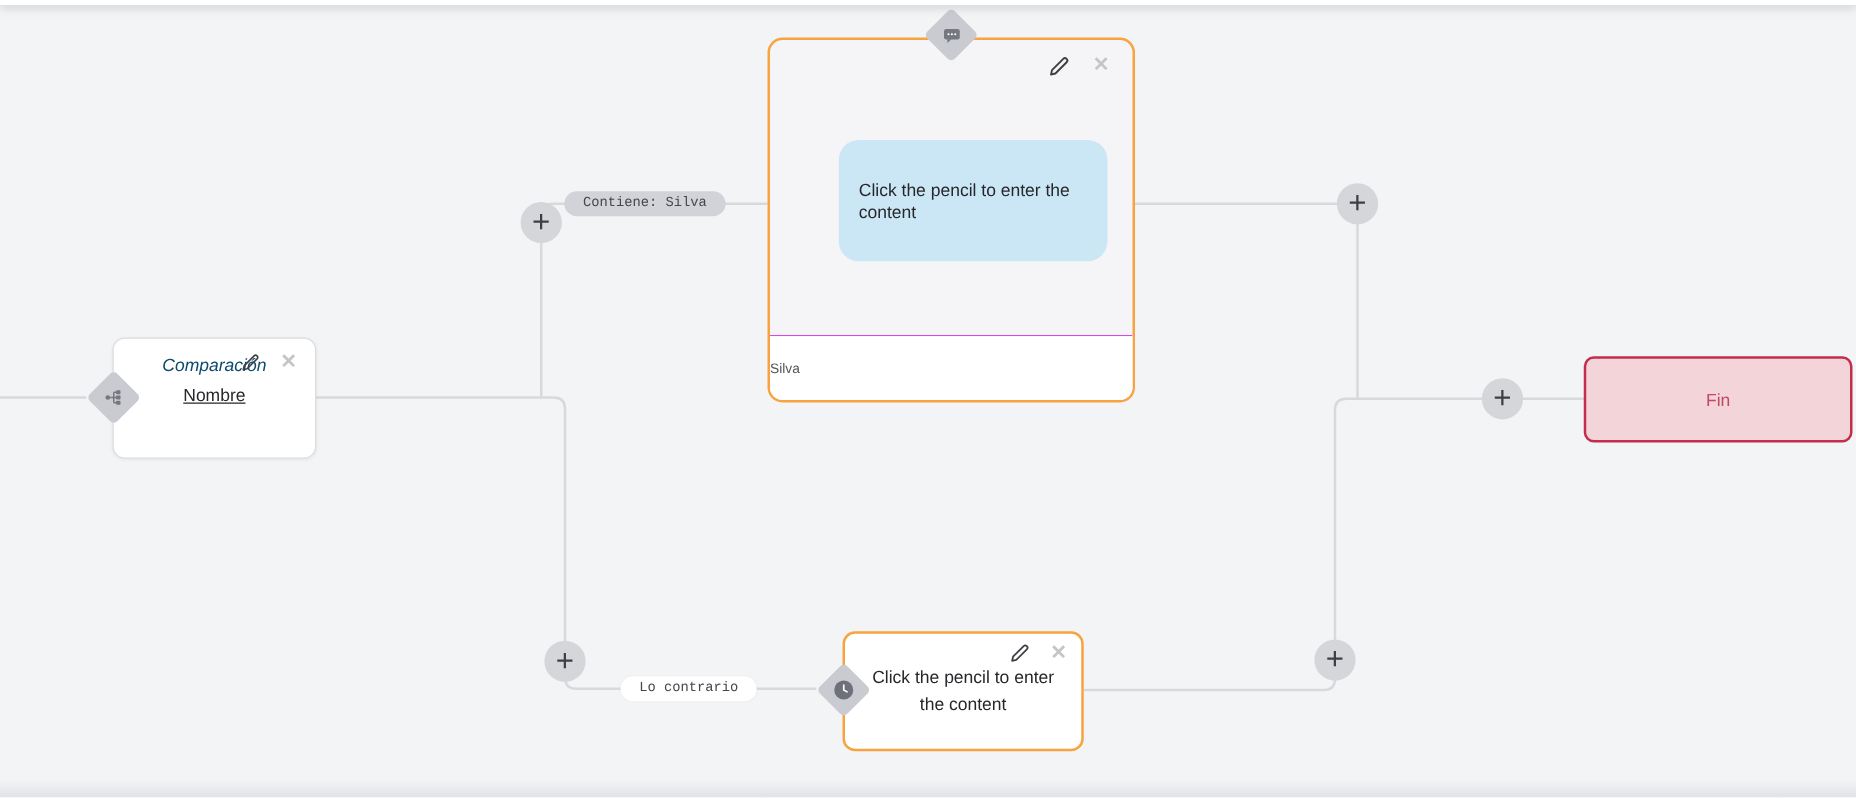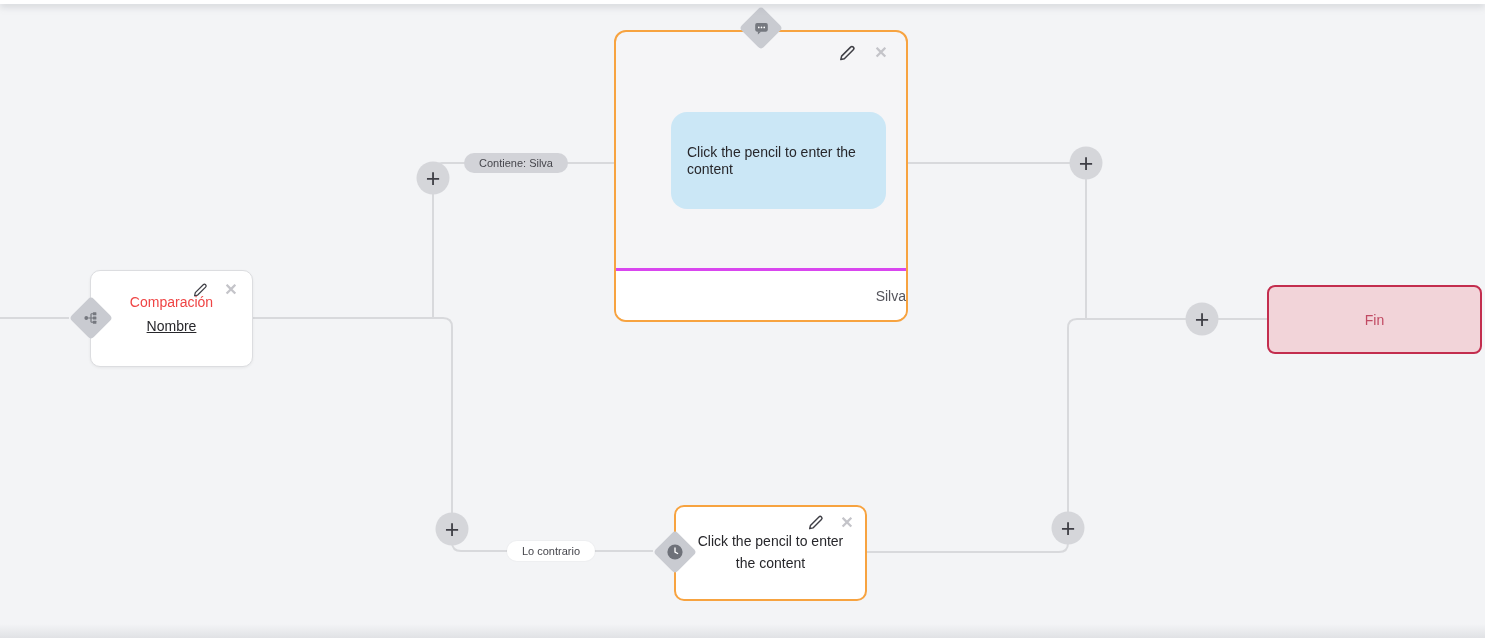--- a/index.html
+++ b/index.html
@@ -17,43 +17,43 @@
   .bottom-fade{position:absolute;left:0;bottom:0;right:0;height:14px;
     background:linear-gradient(to bottom,rgba(110,115,125,0),rgba(110,115,125,.14));z-index:6;}
   svg.wires{position:absolute;left:0;top:0;z-index:1;}
   svg.wires path{stroke:var(--line-color);stroke-width:2;fill:none;}
 
   .plus{position:absolute;width:33px;height:33px;border-radius:50%;background:var(--plus-bg);
     border:none;color:var(--icon-dark);font-size:25px;font-weight:400;line-height:31px;text-align:center;
     transform:translate(-50%,-50%);z-index:3;cursor:pointer;font-family:"Liberation Sans",sans-serif;padding:0;}
 
   .edge-label{position:absolute;transform:translate(-50%,-50%);border-radius:10px;
-    font-size:11px;color:#46464c;padding:4px 15px;white-space:nowrap;z-index:3;}
+    font-size:11px;color:#46464c;padding:4px 15px;white-space:nowrap;z-index:3;font-family:Liberation Mono, monospace;}
   .edge-label.gray{background:var(--pill-gray);}
   .edge-label.white{background:#fff;box-shadow:0 0 0 1px rgba(0,0,0,.02);text-align:right;}
 
   .node{position:absolute;z-index:2;}
   .node-actions{position:absolute;top:9px;right:12px;display:flex;gap:13px;align-items:center;z-index:5;}
   .icon-btn{display:inline-flex;align-items:center;justify-content:center;width:18px;height:18px;cursor:pointer;}
   .icon-btn.close{color:var(--icon-light);font-size:16px;font-weight:bold;}
 
   .node.comparison{left:90px;top:270px;width:163px;height:97px;background:#fff;
     border:1px solid var(--node-border);border-radius:10px;box-shadow:0 1px 3px rgba(0,0,0,.06);
     text-align:center;}
-  .comp-title{margin-top:23px;font-size:14px;color:#ef4444;}
+  .comp-title{margin-top:13px;font-size:14px;color:#0c4a6e;font-style:italic;}
   .comp-sub{margin-top:8px;font-size:14px;color:var(--dark-text);text-decoration:underline;}
 
   .node.message{left:614px;top:30px;width:294px;height:292px;background:#f5f5f7;
     border:2px solid var(--accent-orange);border-radius:12px;}
   .bubble{position:absolute;left:55px;top:80px;width:215px;height:97px;background:var(--bubble-bg);
     border-radius:16px;display:flex;align-items:center;padding:0 16px;font-size:14px;
     line-height:1.18;color:var(--dark-text);}
   .msg-footer{position:absolute;left:0;right:0;bottom:0;height:52px;background:#fff;
-    border-top:3px solid #d946ef;border-radius:0 0 10px 10px;display:flex;align-items:center;
-    justify-content:flex-end;font-size:14px;color:var(--muted-text);}
+    border-top:1px solid #d946ef;border-radius:0 0 10px 10px;display:flex;align-items:center;
+    justify-content:flex-start;font-size:11px;color:var(--muted-text);}
 
   .node.delay{left:674px;top:505px;width:193px;height:96px;background:#fff;
     border:2px solid var(--accent-orange);border-radius:10px;display:flex;align-items:center;
     justify-content:center;text-align:center;}
   .delay-text{width:165px;font-size:14px;line-height:1.55;color:var(--dark-text);}
   .node.delay .node-actions{top:6px;right:9px;}
 
   .node.end{left:1267px;top:285px;width:215px;height:69px;background:var(--end-bg);
     border:2px solid var(--end-border);border-radius:8px;display:flex;align-items:center;
     justify-content:center;font-size:14px;color:var(--end-text);}

